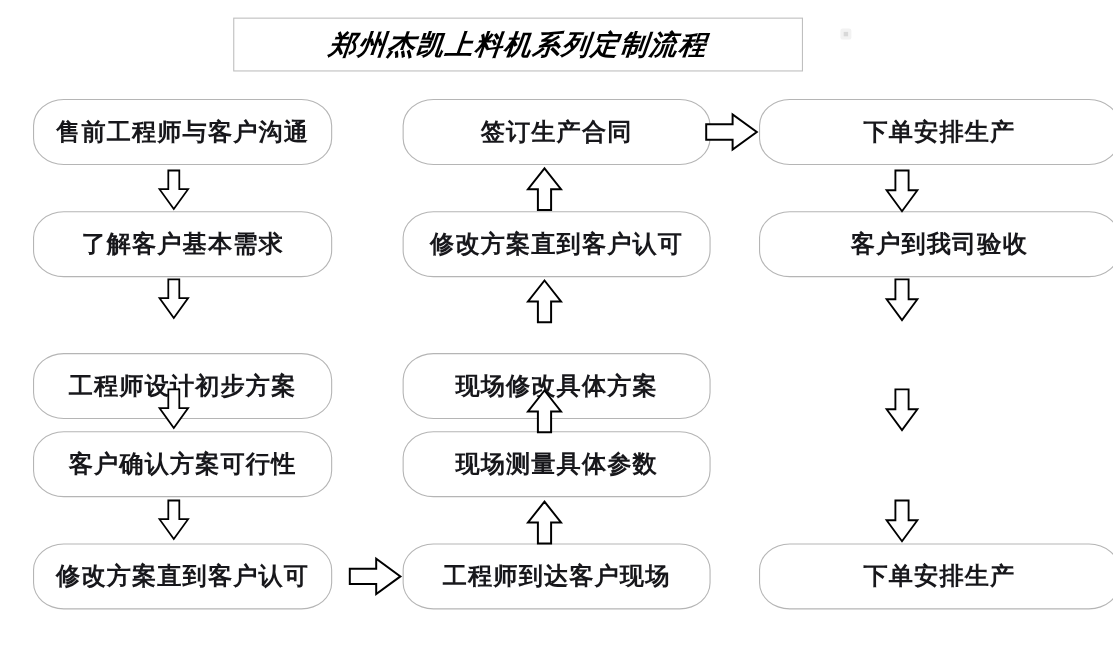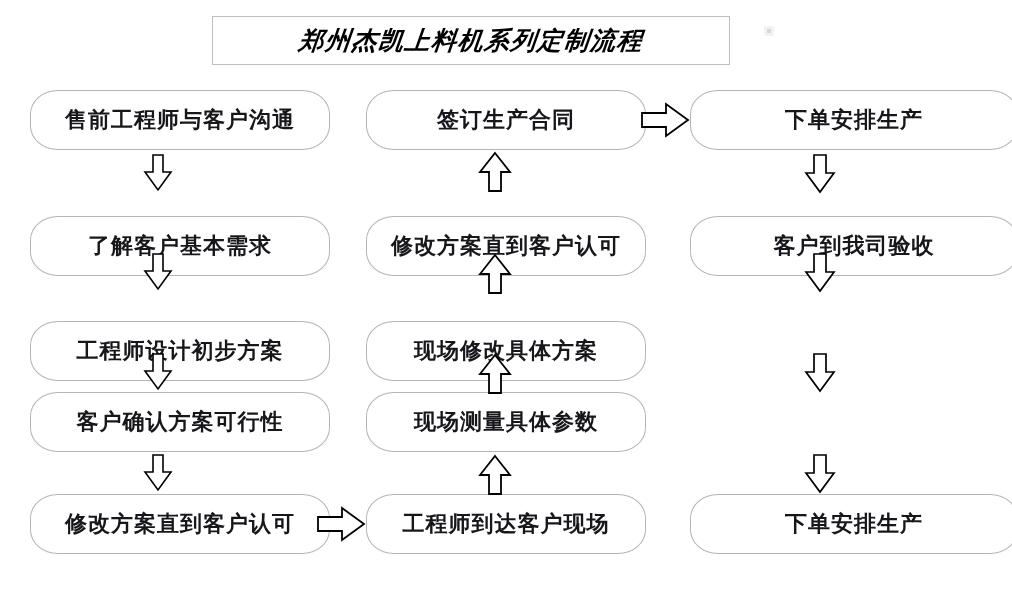--- a/index.html
+++ b/index.html
@@ -63,26 +63,26 @@
     font-family: "Liberation Serif", "DejaVu Serif", serif;
     font-size: 22px;
     font-weight: bold;
     color: #17171b;
     letter-spacing: 1px;
     white-space: nowrap;
     line-height: 1;
   }
 
   
-  .col1 { left: 30px;  width: 300px; }
+  .col1 { left: 30px;  width: 272px; }
   .col2 { left: 366px; width: 280px; }
   .col3 { left: 690px; width: 328px; }
 
   .r1 { top: 90px; }
-  .r2 { top: 192px; margin-top: 24px; }
+  .r2 { top: 192px; }
   .r3 { top: 292px; margin-top: 29px; }
   .r4 { top: 392px; }
   .r5 { top: 494px; }
 
   
   .arrow {
     position: absolute;
   }
   .arrow svg { display: block; overflow: visible; }
 

